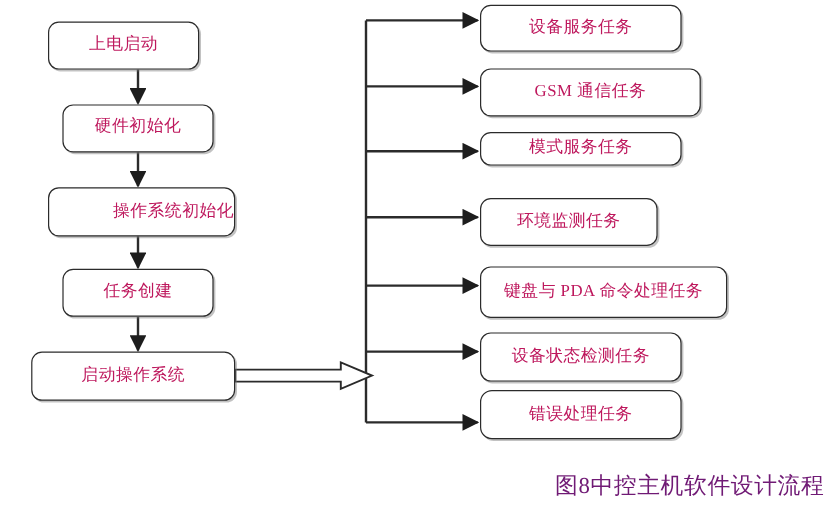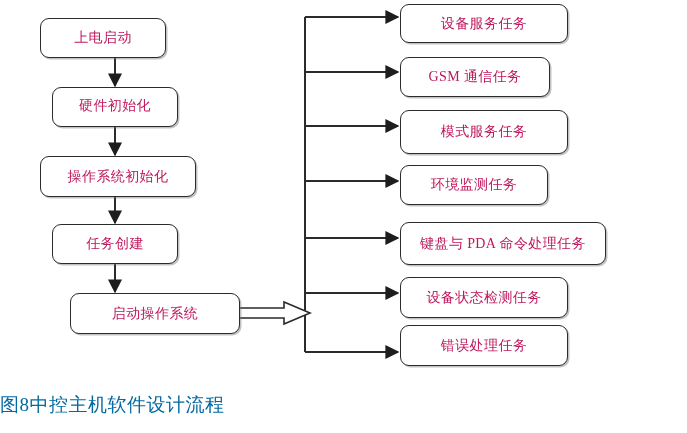--- a/index.html
+++ b/index.html
@@ -54,23 +54,23 @@
 
   .node-label {
     display: block;
   }
 
   .caption {
     position: absolute;
     left: 0;
     top: 392px;
     width: 687px;
-    text-align: left;
+    text-align: right;
     font-size: 19px;
-    color: #0369a1;
+    color: #701a75;
     letter-spacing: 0.5px;
     font-family: "Liberation Serif", "DejaVu Serif", serif;
   }
 </style>
 </head>
 <body>
 
 <div id="diagram-canvas">
 
   <svg id="connector-layer" viewBox="0 0 687 433" width="687" height="433" xmlns="http://www.w3.org/2000/svg">
@@ -102,48 +102,48 @@
       </g>
   </svg>
 
   <div id="sequence-nodes">
       <div class="node" style="left: 40px; top: 18px; width: 126px; height: 40px;">
         <span class="node-label">上电启动</span>
       </div>
       <div class="node" style="left: 52px; top: 87px; width: 126px; height: 40px; font-family: Liberation Mono, monospace;">
         <span class="node-label">硬件初始化</span>
       </div>
-      <div class="node" style="left: 40px; top: 156px; width: 156px; height: 41px;">
+      <div class="node" style="left: 40px; top: 156px; width: 156px; height: 41px; justify-content: flex-end;">
         <span class="node-label">操作系统初始化</span>
       </div>
       <div class="node" style="left: 52px; top: 224px; width: 126px; height: 40px; align-items: center;">
         <span class="node-label">任务创建</span>
       </div>
-      <div class="node" style="left: 26px; top: 293px; width: 170px; height: 41px; margin-left: 44px;">
+      <div class="node" style="left: 26px; top: 293px; width: 170px; height: 41px;">
         <span class="node-label">启动操作系统</span>
       </div>
     </div>
   <div id="task-nodes">
       <div class="node" style="left: 400px; top: 4px; width: 168px; height: 39px;">
         <span class="node-label">设备服务任务</span>
       </div>
-      <div class="node" style="left: 400px; top: 57px; width: 150px; height: 40px;">
+      <div class="node" style="left: 400px; top: 57px; width: 184px; height: 40px;">
         <span class="node-label">GSM 通信任务</span>
       </div>
-      <div class="node" style="left: 400px; top: 110px; width: 168px; height: 44px;">
+      <div class="node" style="left: 400px; top: 110px; width: 168px; height: 28px;">
         <span class="node-label">模式服务任务</span>
       </div>
       <div class="node" style="left: 400px; top: 165px; width: 148px; height: 40px;">
         <span class="node-label">环境监测任务</span>
       </div>
       <div class="node" style="left: 400px; top: 222px; width: 206px; height: 43px;">
         <span class="node-label">键盘与 PDA 命令处理任务</span>
       </div>
       <div class="node" style="left: 400px; top: 277px; width: 168px; height: 41px;">
         <span class="node-label">设备状态检测任务</span>
       </div>
-      <div class="node" style="left: 400px; top: 325px; width: 168px; height: 41px;">
+      <div class="node" style="left: 400px; top: 325px; width: 168px; height: 41px; border-radius: 10px;">
         <span class="node-label">错误处理任务</span>
       </div>
     </div>
 
   <div class="caption">图8中控主机软件设计流程</div>
 </div>
 
 </body></html>

